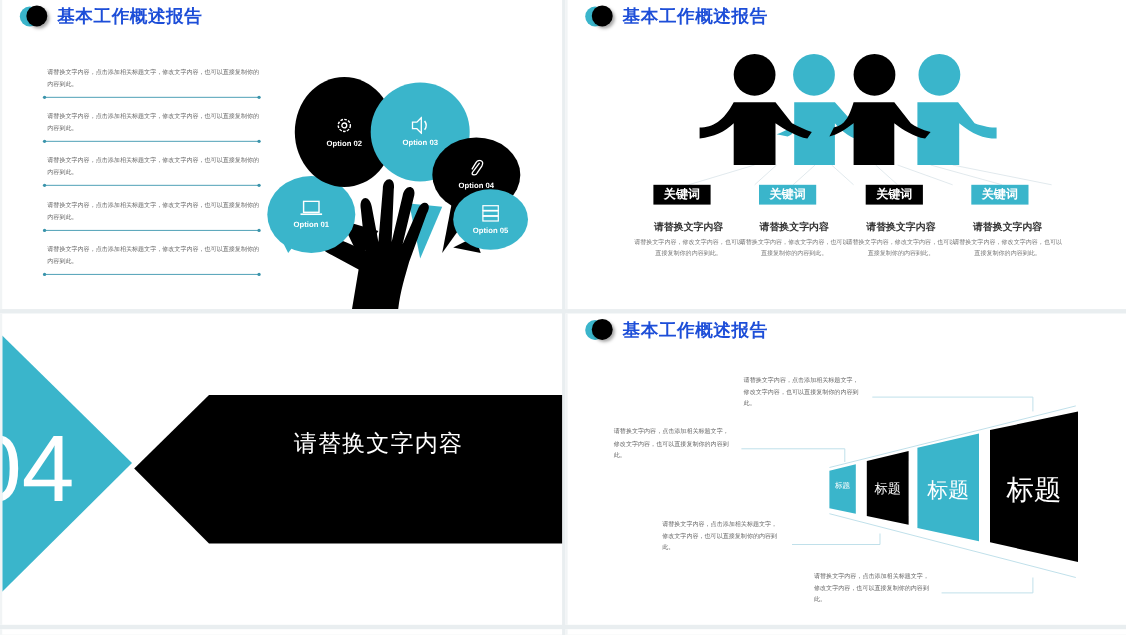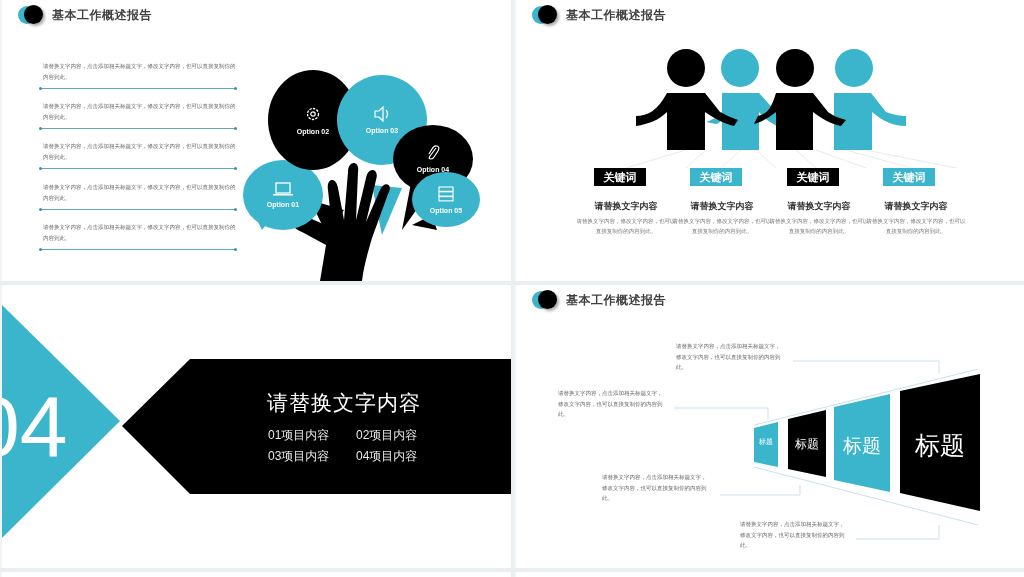--- a/index.html
+++ b/index.html
@@ -11,21 +11,21 @@
   #s3 { left:0; top:285px; width:511px; height:283px; }
   #s4 { left:514px; top:285px; width:510px; height:283px; }
   #s5 { left:0; top:572px; width:511px; height:10px; }
   #s6 { left:514px; top:572px; width:510px; height:10px; }
 
   .hdr { position:absolute; left:14px; top:4px; height:22px; display:flex; align-items:center; }
   .hdr .dot { position:relative; width:30px; height:22px; }
   .hdr .dot .c1 { position:absolute; left:2px; top:2px; width:18px; height:18px; border-radius:50%; background:#3ab5cb; }
   .hdr .dot .c2 { position:absolute; left:8px; top:1px; width:19px; height:19px; border-radius:50%; background:#000;
                   box-shadow:2px 2px 3px rgba(0,0,0,0.35); }
-  .hdr .t { margin-left:6px; font-size:12px; font-weight:bold; color:#404040; letter-spacing:0.5px; }
+  .hdr .t { margin-left:6px; font-size:16px; font-weight:bold; color:#1d4ed8; letter-spacing:0.5px; }
 
   
   .s1item { position:absolute; left:38px; width:196px; }
   .s1item .txt { font-size:5.5px; line-height:11px; color:#666; padding-left:3px; }
   .s1item .ln { position:relative; height:1px; background:#5fa9bd; margin-top:5px; }
   .s1item .ln::before, .s1item .ln::after { content:""; position:absolute; top:-1px; width:3px; height:3px; border-radius:50%; background:#3a94ab; }
   .s1item .ln::before { left:-1px; } .s1item .ln::after { right:-1px; }
 
   .bubble { position:absolute; border-radius:50%; display:flex; flex-direction:column; align-items:center; justify-content:center; color:#fff; }
   .bubble .lbl { font-size:7px; font-weight:bold; margin-top:5px; }
@@ -190,26 +190,20 @@
   </div>
 </div>
 
 <div class="slide" id="s3">
   <svg style="position:absolute;left:0;top:0" width="511" height="283">
     <polygon points="0,20 118,136 0,253" fill="#3ab5cb"></polygon>
     <polygon points="188,74 511,74 511,209 188,209 120,141" fill="#000"></polygon>
   </svg>
   <div class="big04">04</div>
   <div class="s3title">请替换文字内容</div>
-  <div class="s3items">
-    <div>01项目内容</div>
-    <div>02项目内容</div>
-    <div>03项目内容</div>
-    <div>04项目内容</div>
-  </div>
 </div>
 
 <div class="slide" id="s4">
   <div class="hdr">
     <div class="dot">
         <div class="c1"></div>
         <div class="c2"></div>
       </div>
     <div class="t">基本工作概述报告</div>
   </div>

